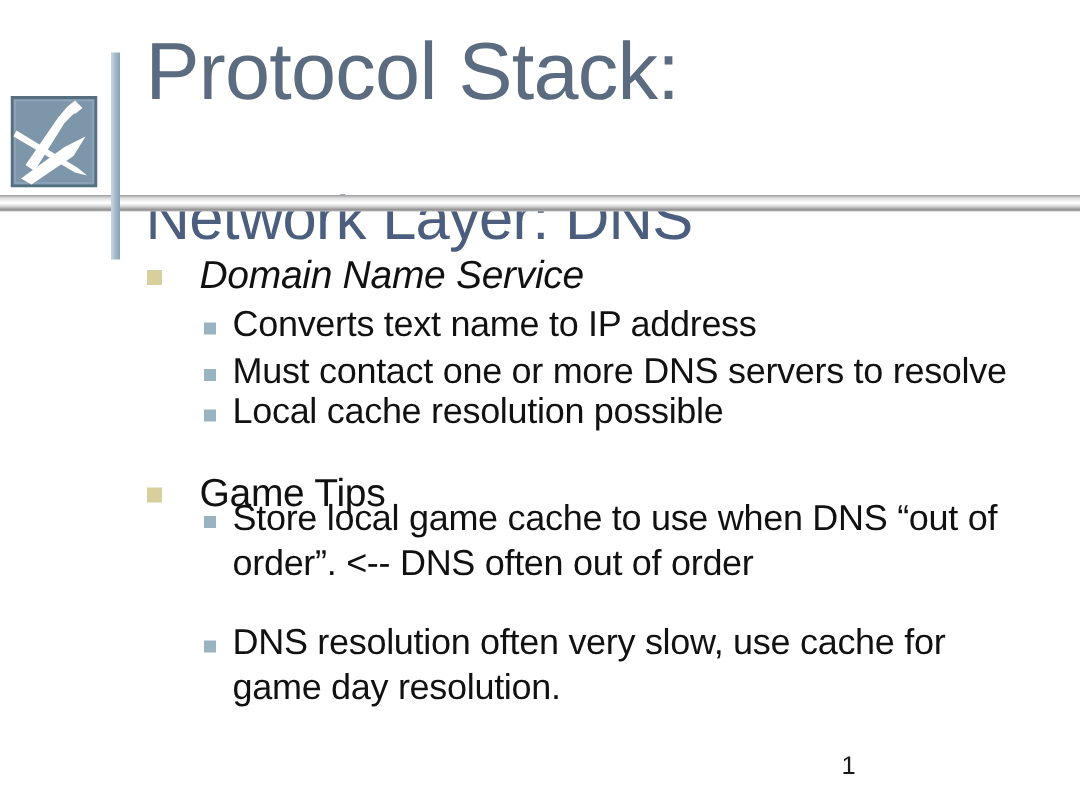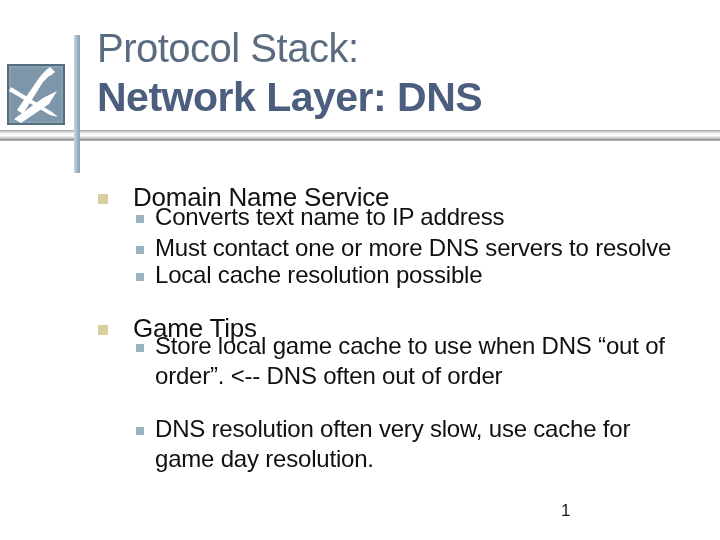--- a/index.html
+++ b/index.html
@@ -18,26 +18,26 @@
   
   .vbar {
     position: absolute; left: 74px; top: 35px; width: 6px; height: 138px;
     background: linear-gradient(to right, #c9d8e2 0%, #a6bccb 45%, #86a1b3 100%);
     z-index: 3;
   }
 
   
   .title-block { position: absolute; left: 97px; top: 24px; z-index: 2; white-space: nowrap; }
   .title-line1 {
-    font-size: 40px; line-height: 48px; font-weight: 400;
+    font-size: 54px; line-height: 48px; font-weight: 400;
     color: #5b6b80; letter-spacing: -0.5px;
   }
   .title-line2 {
-    font-size: 41px; line-height: 50px; font-weight: 700;
-    color: #4c5e7d; letter-spacing: -0.5px;
+    font-size: 41px; line-height: 50px; font-weight: 400;
+    color: #4c5e7d; letter-spacing: -0.5px; margin-top: 48px;
   }
 
   
   .hbar {
     position: absolute; left: 0; top: 130px; width: 720px; height: 11px;
     background: linear-gradient(to bottom,
       #9a9a9a 0%, #dcdcdc 18%, #f7f7f7 38%, #ffffff 50%,
       #d8d8d8 68%, #8f8f8f 90%, #c4c4c4 100%);
     z-index: 2;
   }
@@ -55,21 +55,21 @@
     background: #9ab3c1; flex: 0 0 auto;
   }
   .t1 {
     font-size: 26px; line-height: 34px; color: #111111; letter-spacing: -0.2px;
     white-space: nowrap;
   }
   .t2 {
     font-size: 24px; line-height: 30px; color: #111111; letter-spacing: -0.2px;
     width: 540px;
   }
-  #row1 { top: 180px; }
+  #row1 { top: 166px; font-style: italic; }
   #row2 { top: 202px; }
   #row3 { top: 233px; }
   #row4 { top: 260px; }
   #row5 { top: 311px; }
   #row6 { top: 331px; }
   #row7 { top: 414px; }
 
   
   .page-number {
     position: absolute; left: 561px; top: 501px;

